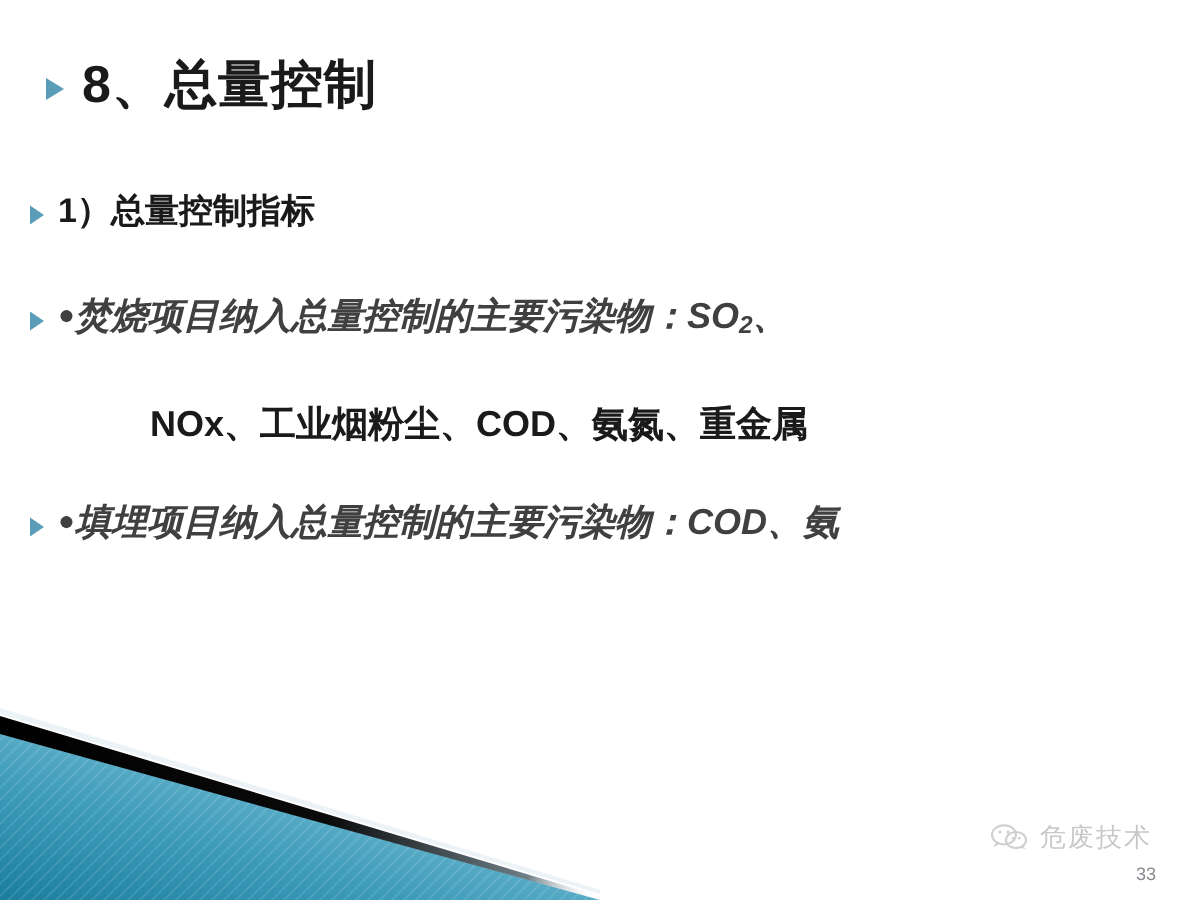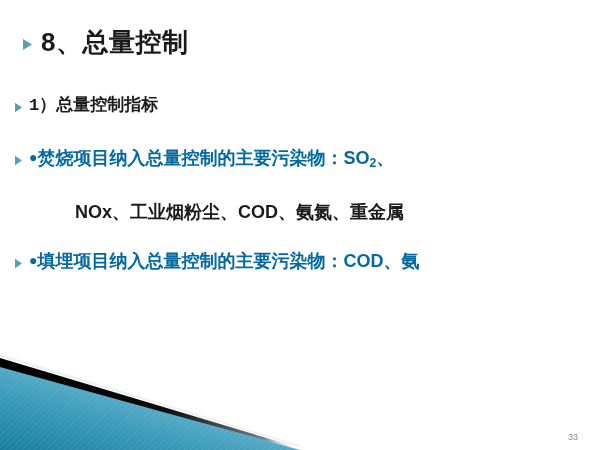--- a/index.html
+++ b/index.html
@@ -66,35 +66,35 @@
   .sub-row {
     left: 14px;
     top: 96px;
   }
   .sub-row .bullet-tri { margin-top: 6px; }
   .sub-text {
     font-size: 17px;
     font-weight: bold;
     color: #1a1a1a;
     line-height: 1.2;
-    font-family: Liberation Mono, monospace;
   }
 
   .bullet-row {
     left: 14px;
   }
   .bullet-row.b1 { top: 148px; }
   .bullet-row.b2 { top: 251px; }
   .bullet-row .bullet-tri { margin-top: 7px; }
 
   .body-text {
     font-size: 18px;
     font-weight: bold;
-    color: #0369a1;
+    color: #404040;
     line-height: 1.2;
+    font-style: italic;
   }
   .cont-line {
     position: absolute;
     left: 40px;
     font-size: 18px;
     font-weight: bold;
     color: #1a1a1a;
     white-space: nowrap;
   }
   .cont-line.c1 { top: 200px; margin-left: 35px; }
@@ -210,16 +210,31 @@
       <span class="bullet-tri">
         <svg width="9" height="11" viewBox="0 0 9 11">
             <path d="M1 0.8 L8 5.5 L1 10.2 Z" fill="#5b9cb8"></path>
           </svg>
       </span>
       <span class="body-text"><span class="dot">●</span><span>填埋项目纳入总量控制的主要污染物：COD、氨</span></span>
     </div>
 
   </div>
 
+  <div class="watermark">
+    <span>
+      <svg class="wm-icon" width="20" height="16" viewBox="0 0 20 16">
+        <ellipse cx="7" cy="6.4" rx="6" ry="4.8" fill="none" stroke="#8b8b93" stroke-width="1"></ellipse>
+        <path d="M3.2 10.2 L1.4 12.6 L4.4 11.3 Z" fill="#8b8b93"></path>
+        <circle cx="5" cy="5" r="0.8" fill="#8b8b93"></circle>
+        <circle cx="9" cy="5" r="0.8" fill="#8b8b93"></circle>
+        <ellipse cx="13" cy="9" rx="5" ry="4" fill="none" stroke="#8b8b93" stroke-width="1"></ellipse>
+        <path d="M16.3 11.9 L18 13.8 L15.6 12.9 Z" fill="#8b8b93"></path>
+        <circle cx="11.5" cy="8.1" r="0.65" fill="#8b8b93"></circle>
+        <circle cx="14.6" cy="8.1" r="0.65" fill="#8b8b93"></circle>
+      </svg>
+    </span>
+    <span class="wm-text">危废技术</span>
+  </div>
 
   <div class="page-num">33</div>
 
 </div>
 
 </body></html>

